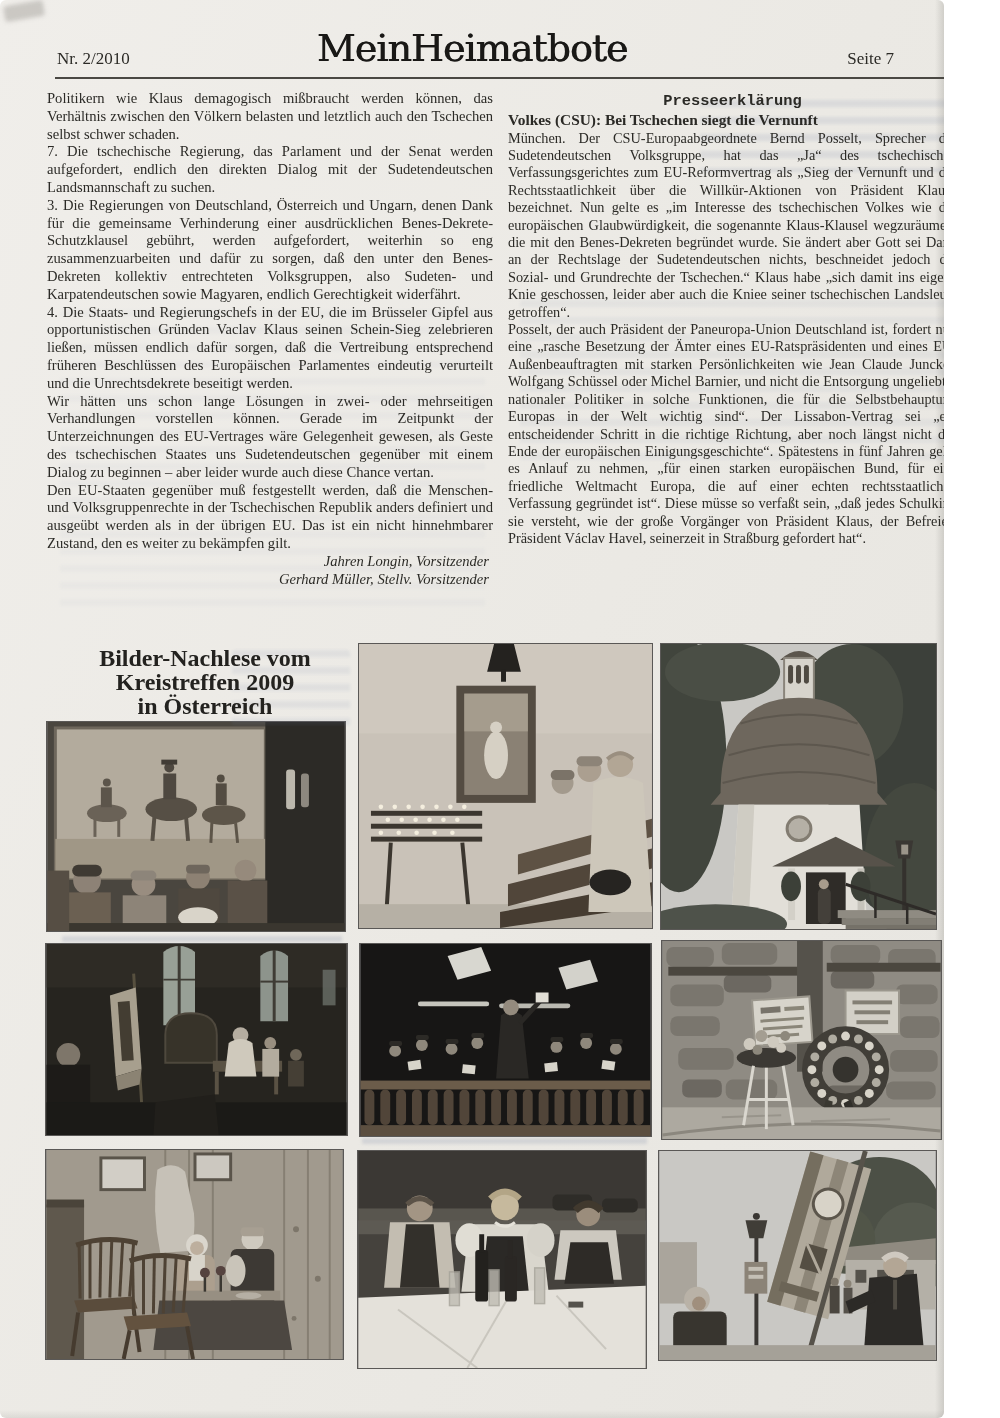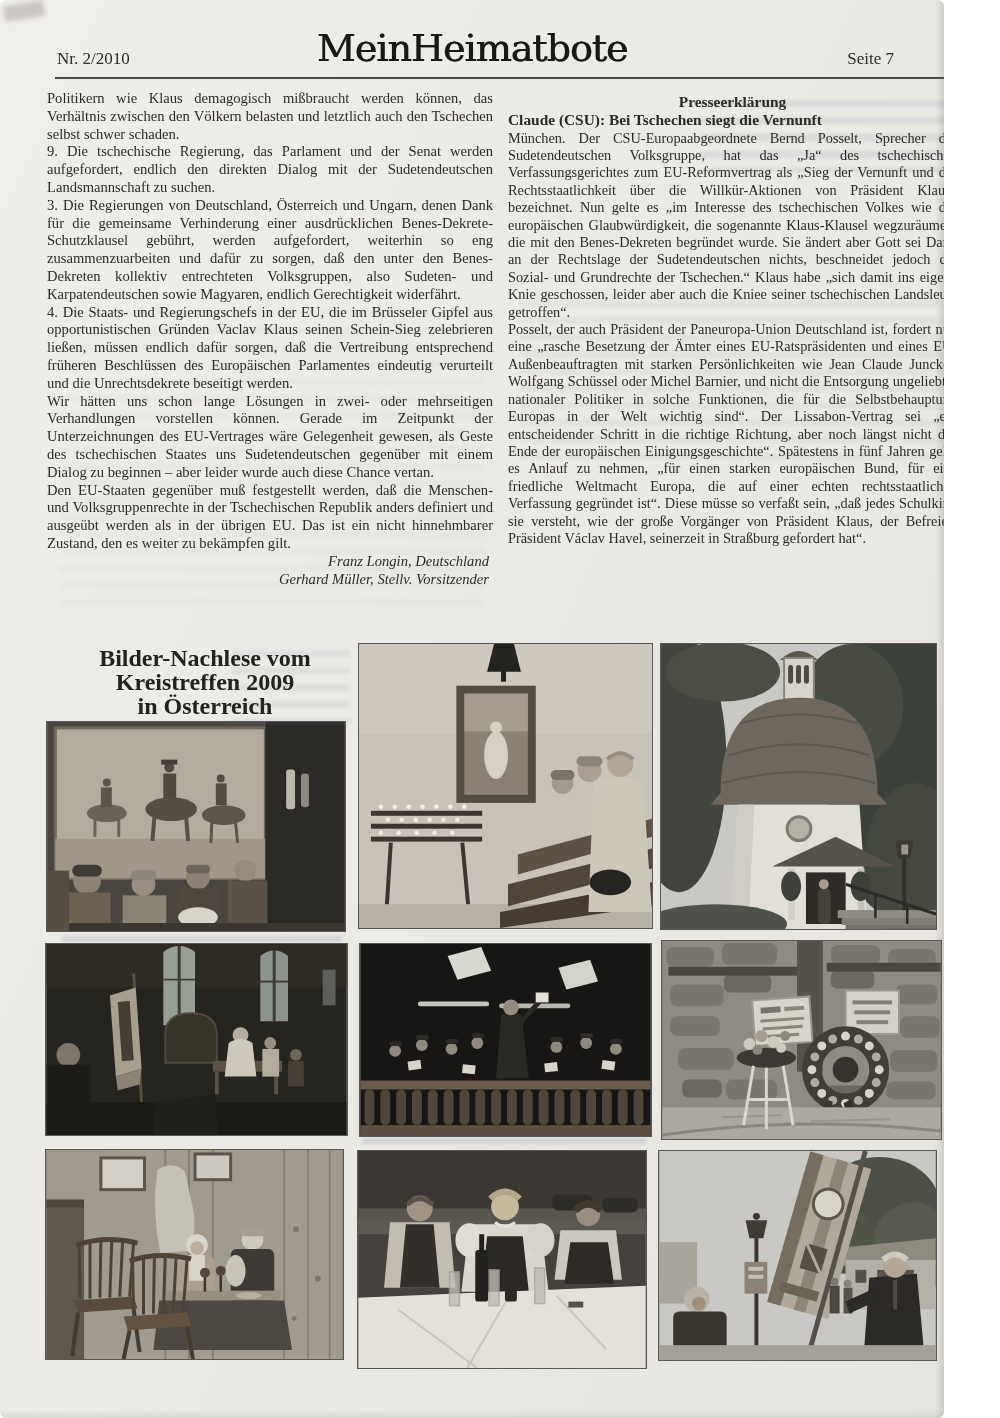--- a/index.html
+++ b/index.html
@@ -17,21 +17,21 @@
   .masthead{position:absolute;left:0;right:0;top:26px;text-align:center;
             font-family:"DejaVu Serif",serif;font-size:38px;font-weight:normal;color:#191816;
             letter-spacing:-1px;text-shadow:.7px 0 0 #191816;}
   .rule{position:absolute;left:55px;top:77px;width:897px;height:2px;background:#4a4843;}
   .col{position:absolute;text-align:justify;}
   .col p{margin:0;}
   .col-left{left:47px;top:90px;width:446px;height:552px;overflow:hidden;
             font-size:14.6px;line-height:17.8px;z-index:2;}
   .col-right{left:508px;top:92px;width:449px;height:548px;overflow:hidden;
              font-size:14.3px;line-height:17.4px;z-index:2;}
-  .kicker{text-align:center;font-weight:bold;font-size:15.4px;line-height:19px;}
+  .kicker{text-align:center;font-weight:bold;font-size:15.4px;line-height:19px;font-family:Liberation Mono, monospace;}
   .headline{font-weight:bold;font-size:15.4px;line-height:18.6px;text-align:left;}
   .sig{font-style:italic;text-align:right;padding-right:4px;}
   .gallery-title{position:absolute;left:56px;top:646px;width:298px;z-index:2;
                  font-size:24px;line-height:24px;font-weight:bold;text-align:center;color:#23221f;}
   .photo{position:absolute;margin:0;padding:0;border:1px solid rgba(55,52,46,.45);
          box-sizing:border-box;overflow:hidden;background:#777;}
   .photo svg{display:block;width:100%;height:100%;}
   .bleed{position:absolute;z-index:1;border-radius:4px;filter:blur(1.4px);
          background:repeating-linear-gradient(180deg,rgba(105,125,160,.13) 0 7px,rgba(105,125,160,0) 7px 17px);}
   .bleedline{position:absolute;z-index:1;height:6px;filter:blur(1.5px);background:rgba(115,130,158,.20);}
@@ -52,32 +52,32 @@
   <div class="bleedline" style="left:62px;top:936px;width:280px;"></div>
   <div class="bleedline" style="left:362px;top:1138px;width:285px;"></div>
 
   <div class="issue">Nr. 2/2010</div>
   <div class="masthead">MeinHeimatbote</div>
   <div class="pagelabel">Seite 7</div>
   <div class="rule"></div>
 
   <div class="col col-left">
     <p>Politikern wie Klaus demagogisch mißbraucht werden können, das Verhältnis zwischen den Völkern belasten und letztlich auch den Tschechen selbst schwer schaden.</p>
-    <p>9. Die tschechische Regierung, das Parlament und der Senat werden aufgefordert, endlich den direkten Dialog mit der Sudetendeutschen Landsmannschaft zu suchen.</p>
+    <p>7. Die tschechische Regierung, das Parlament und der Senat werden aufgefordert, endlich den direkten Dialog mit der Sudetendeutschen Landsmannschaft zu suchen.</p>
     <p>3. Die Regierungen von Deutschland, Österreich und Ungarn, denen Dank für die gemeinsame Verhinderung einer ausdrücklichen Benes-Dekrete-Schutzklausel gebührt, werden aufgefordert, weiterhin so eng zusammenzuarbeiten und dafür zu sorgen, daß den unter den Benes-Dekreten kollektiv entrechteten Volksgruppen, also Sudeten- und Karpatendeutschen sowie Magyaren, endlich Gerechtigkeit widerfährt.</p>
     <p>4. Die Staats- und Regierungschefs in der EU, die im Brüsseler Gipfel aus opportunistischen Gründen Vaclav Klaus seinen Schein-Sieg zelebrieren ließen, müssen endlich dafür sorgen, daß die Vertreibung entsprechend früheren Beschlüssen des Europäischen Parlamentes eindeutig verurteilt und die Unrechtsdekrete beseitigt werden.</p>
     <p>Wir hätten uns schon lange Lösungen in zwei- oder mehrseitigen Verhandlungen vorstellen können. Gerade im Zeitpunkt der Unterzeichnungen des EU-Vertrages wäre Gelegenheit gewesen, als Geste des tschechischen Staates uns Sudetendeutschen gegenüber mit einem Dialog zu beginnen – aber leider wurde auch diese Chance vertan.</p>
     <p>Den EU-Staaten gegenüber muß festgestellt werden, daß die Menschen- und Volksgruppenrechte in der Tschechischen Republik anders definiert und ausgeübt werden als in der übrigen EU. Das ist ein nicht hinnehmbarer Zustand, den es weiter zu bekämpfen gilt.</p>
-    <p class="sig">Franz Longin, Deutschland</p>
+    <p class="sig">Jahren Longin, Vorsitzender</p>
     <p class="sig">Gerhard Müller, Stellv. Vorsitzender</p>
   </div>
 
   <div class="col col-right">
     <p class="kicker">Presseerklärung</p>
-    <p class="headline">Claude (CSU): Bei Tschechen siegt die Vernunft</p>
+    <p class="headline">Volkes (CSU): Bei Tschechen siegt die Vernunft</p>
     <p>München. Der CSU-Europaabgeordnete Bernd Posselt, Sprecher der Sudetendeutschen Volksgruppe, hat das „Ja“ des tschechischen Verfassungsgerichtes zum EU-Reformvertrag als „Sieg der Vernunft und der Rechtsstaatlichkeit über die Willkür-Aktionen von Präsident Klaus“ bezeichnet. Nun gelte es „im Interesse des tschechischen Volkes wie der europäischen Glaubwürdigkeit, die sogenannte Klaus-Klausel wegzuräumen, die mit den Benes-Dekreten begründet wurde. Sie ändert aber Gott sei Dank an der Rechtslage der Sudetendeutschen nichts, beschneidet jedoch die Sozial- und Grundrechte der Tschechen.“ Klaus habe „sich damit ins eigene Knie geschossen, leider aber auch die Kniee seiner tschechischen Landsleute getroffen“.</p>
     <p>Posselt, der auch Präsident der Paneuropa-Union Deutschland ist, fordert nun eine „rasche Besetzung der Ämter eines EU-Ratspräsidenten und eines EU-Außenbeauftragten mit starken Persönlichkeiten wie Jean Claude Juncker, Wolfgang Schüssel oder Michel Barnier, und nicht die Entsorgung ungeliebter nationaler Politiker in solche Funktionen, die für die Selbstbehauptung Europas in der Welt wichtig sind“. Der Lissabon-Vertrag sei „ein entscheidender Schritt in die richtige Richtung, aber noch längst nicht das Ende der europäischen Einigungsgeschichte“. Spätestens in fünf Jahren gelte es Anlauf zu nehmen, „für einen starken europäischen Bund, für eine friedliche Weltmacht Europa, die auf einer echten rechtsstaatlichen Verfassung gegründet ist“. Diese müsse so verfaßt sein, „daß jedes Schulkind sie versteht, wie der große Vorgänger von Präsident Klaus, der Befreier-Präsident Václav Havel, seinerzeit in Straßburg gefordert hat“.</p>
   </div>
 
   <div class="gallery-title">
     <div>Bilder-Nachlese vom</div>
     <div>Kreistreffen 2009</div>
     <div>in Österreich</div>
   </div>
 

